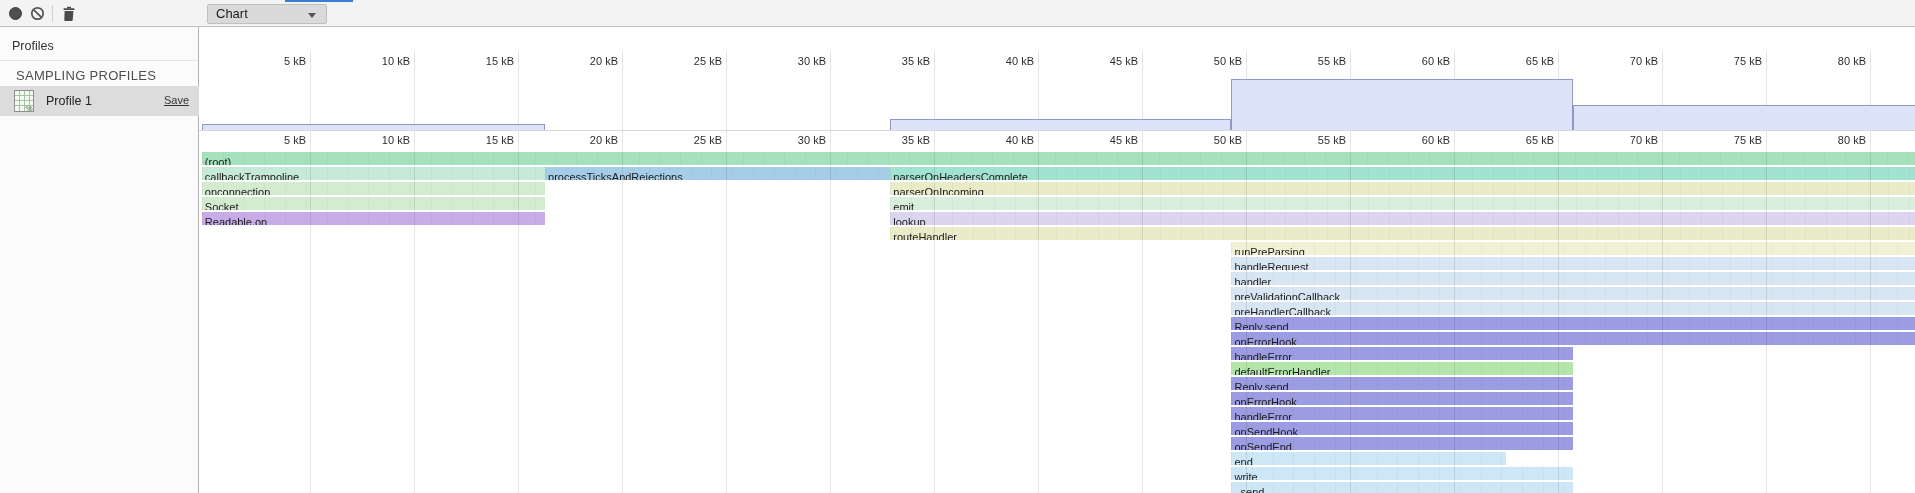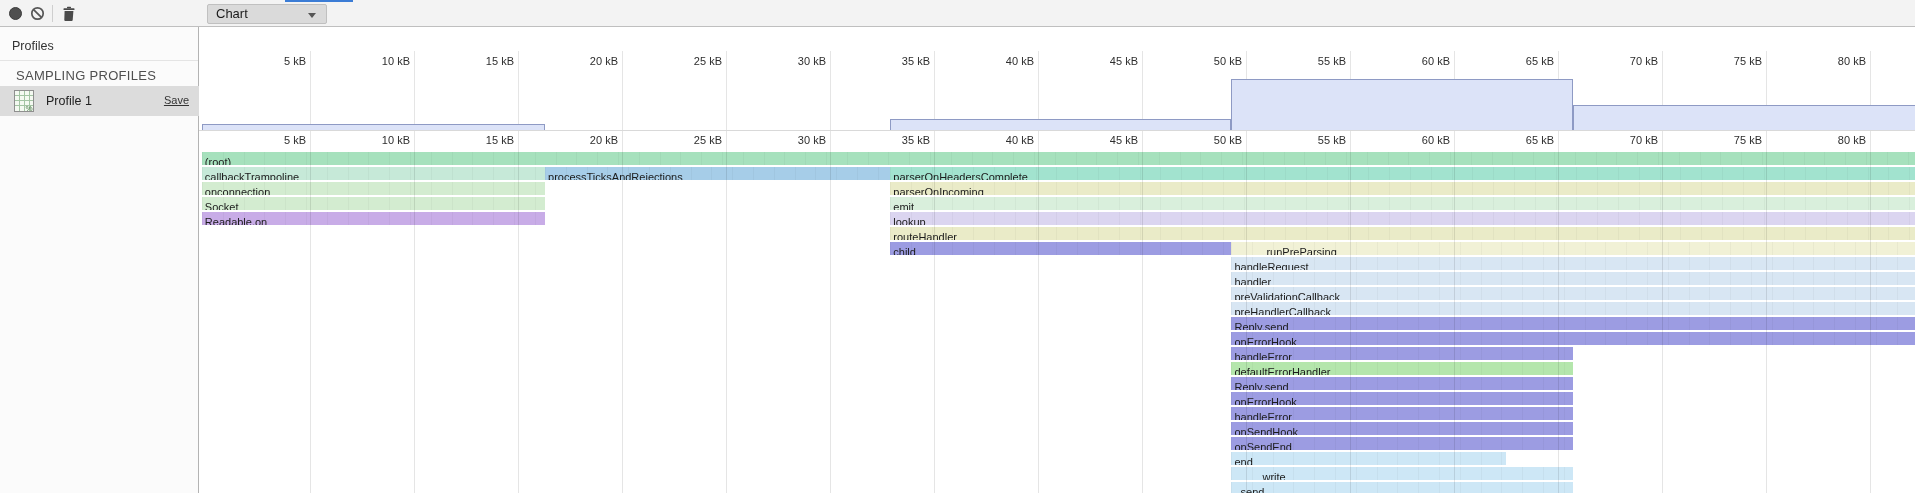--- a/index.html
+++ b/index.html
@@ -182,34 +182,33 @@
       <div class="frame" style="left: 2.84px; width: 343.2px; top: 116px; height: 13px; background-color: rgb(198, 233, 216);"><span>callbackTrampoline</span></div>
       <div class="frame" style="left: 346.04px; width: 345.28px; top: 116px; height: 13px; background-color: rgb(166, 205, 232);"><span>processTicksAndRejections</span></div>
       <div class="frame" style="left: 691.32px; width: 1025.44px; top: 116px; height: 13px; background-color: rgb(162, 227, 207);"><span>parserOnHeadersComplete</span></div>
       <div class="frame" style="left: 2.84px; width: 343.2px; top: 131px; height: 13px; background-color: rgb(211, 236, 208);"><span>onconnection</span></div>
       <div class="frame" style="left: 691.32px; width: 1025.44px; top: 131px; height: 13px; background-color: rgb(234, 235, 200);"><span>parserOnIncoming</span></div>
       <div class="frame" style="left: 2.84px; width: 343.2px; top: 146px; height: 13px; background-color: rgb(211, 236, 208);"><span>Socket</span></div>
       <div class="frame" style="left: 691.32px; width: 1025.44px; top: 146px; height: 13px; background-color: rgb(217, 239, 220);"><span>emit</span></div>
       <div class="frame" style="left: 2.84px; width: 343.2px; top: 161px; height: 13px; background-color: rgb(200, 172, 231);"><span>Readable.on</span></div>
       <div class="frame" style="left: 691.32px; width: 1025.44px; top: 176px; height: 13px; background-color: rgb(234, 235, 200);"><span>routeHandler</span></div>
       <div class="frame" style="left: 691.32px; width: 1025.44px; top: 161px; height: 13px; background-color: rgb(219, 213, 240);"><span>lookup</span></div>
-      <div class="frame" style="left: 691.32px; width: 341.12px; top: 191px; height: 13px; background-color: rgb(156, 156, 226);"><span>child</span></div>
-      <div class="frame" style="left: 1032.44px; width: 684.32px; top: 191px; height: 13px; background-color: rgb(241, 241, 214); padding-left: 32px;"><span>runPreParsing</span></div>
+      <div class="frame" style="left: 1032.44px; width: 684.32px; top: 191px; height: 13px; background-color: rgb(241, 241, 214);"><span>runPreParsing</span></div>
       <div class="frame" style="left: 1032.44px; width: 684.32px; top: 221px; height: 13px; background-color: rgb(216, 230, 243);"><span>handler</span></div>
       <div class="frame" style="left: 1032.44px; width: 684.32px; top: 206px; height: 13px; background-color: rgb(216, 230, 243);"><span>handleRequest</span></div>
       <div class="frame" style="left: 1032.44px; width: 684.32px; top: 236px; height: 13px; background-color: rgb(216, 230, 243);"><span>preValidationCallback</span></div>
       <div class="frame" style="left: 1032.44px; width: 684.32px; top: 251px; height: 13px; background-color: rgb(216, 230, 243);"><span>preHandlerCallback</span></div>
       <div class="frame" style="left: 1032.44px; width: 684.32px; top: 266px; height: 13px; background-color: rgb(156, 156, 226);"><span>Reply.send</span></div>
       <div class="frame" style="left: 1032.44px; width: 684.32px; top: 281px; height: 13px; background-color: rgb(156, 156, 226);"><span>onErrorHook</span></div>
       <div class="frame" style="left: 1032.44px; width: 341.12px; top: 296px; height: 13px; background-color: rgb(156, 156, 226);"><span>handleError</span></div>
       <div class="frame" style="left: 1032.44px; width: 341.12px; top: 311px; height: 13px; background-color: rgb(180, 230, 172);"><span>defaultErrorHandler</span></div>
       <div class="frame" style="left: 1032.44px; width: 341.12px; top: 326px; height: 13px; background-color: rgb(156, 156, 226);"><span>Reply.send</span></div>
       <div class="frame" style="left: 1032.44px; width: 341.12px; top: 341px; height: 13px; background-color: rgb(156, 156, 226);"><span>onErrorHook</span></div>
       <div class="frame" style="left: 1032.44px; width: 341.12px; top: 356px; height: 13px; background-color: rgb(156, 156, 226);"><span>handleError</span></div>
       <div class="frame" style="left: 1032.44px; width: 341.12px; top: 371px; height: 13px; background-color: rgb(156, 156, 226);"><span>onSendHook</span></div>
       <div class="frame" style="left: 1032.44px; width: 341.12px; top: 386px; height: 13px; background-color: rgb(156, 156, 226);"><span>onSendEnd</span></div>
       <div class="frame" style="left: 1032.44px; width: 275px; top: 401px; height: 13px; background-color: rgb(205, 231, 246);"><span>end</span></div>
-      <div class="frame" style="left: 1032.44px; width: 341.12px; top: 416px; height: 13px; background-color: rgb(205, 231, 246); padding-left: 28px;"><span>write_</span></div>
+      <div class="frame" style="left: 1032.44px; width: 341.12px; top: 416px; height: 13px; background-color: rgb(205, 231, 246);"><span>write_</span></div>
       <div class="frame" style="left: 1032.44px; width: 341.12px; top: 431px; height: 13px; background-color: rgb(205, 231, 246);"><span>_send</span></div>
       <div class="frame" style="left: 1032.44px; width: 341.12px; top: 446px; height: 13px; background-color: rgb(205, 231, 246);"><span>_writeRaw</span></div>
     </div>
 
 </div>
 
 </body></html>

